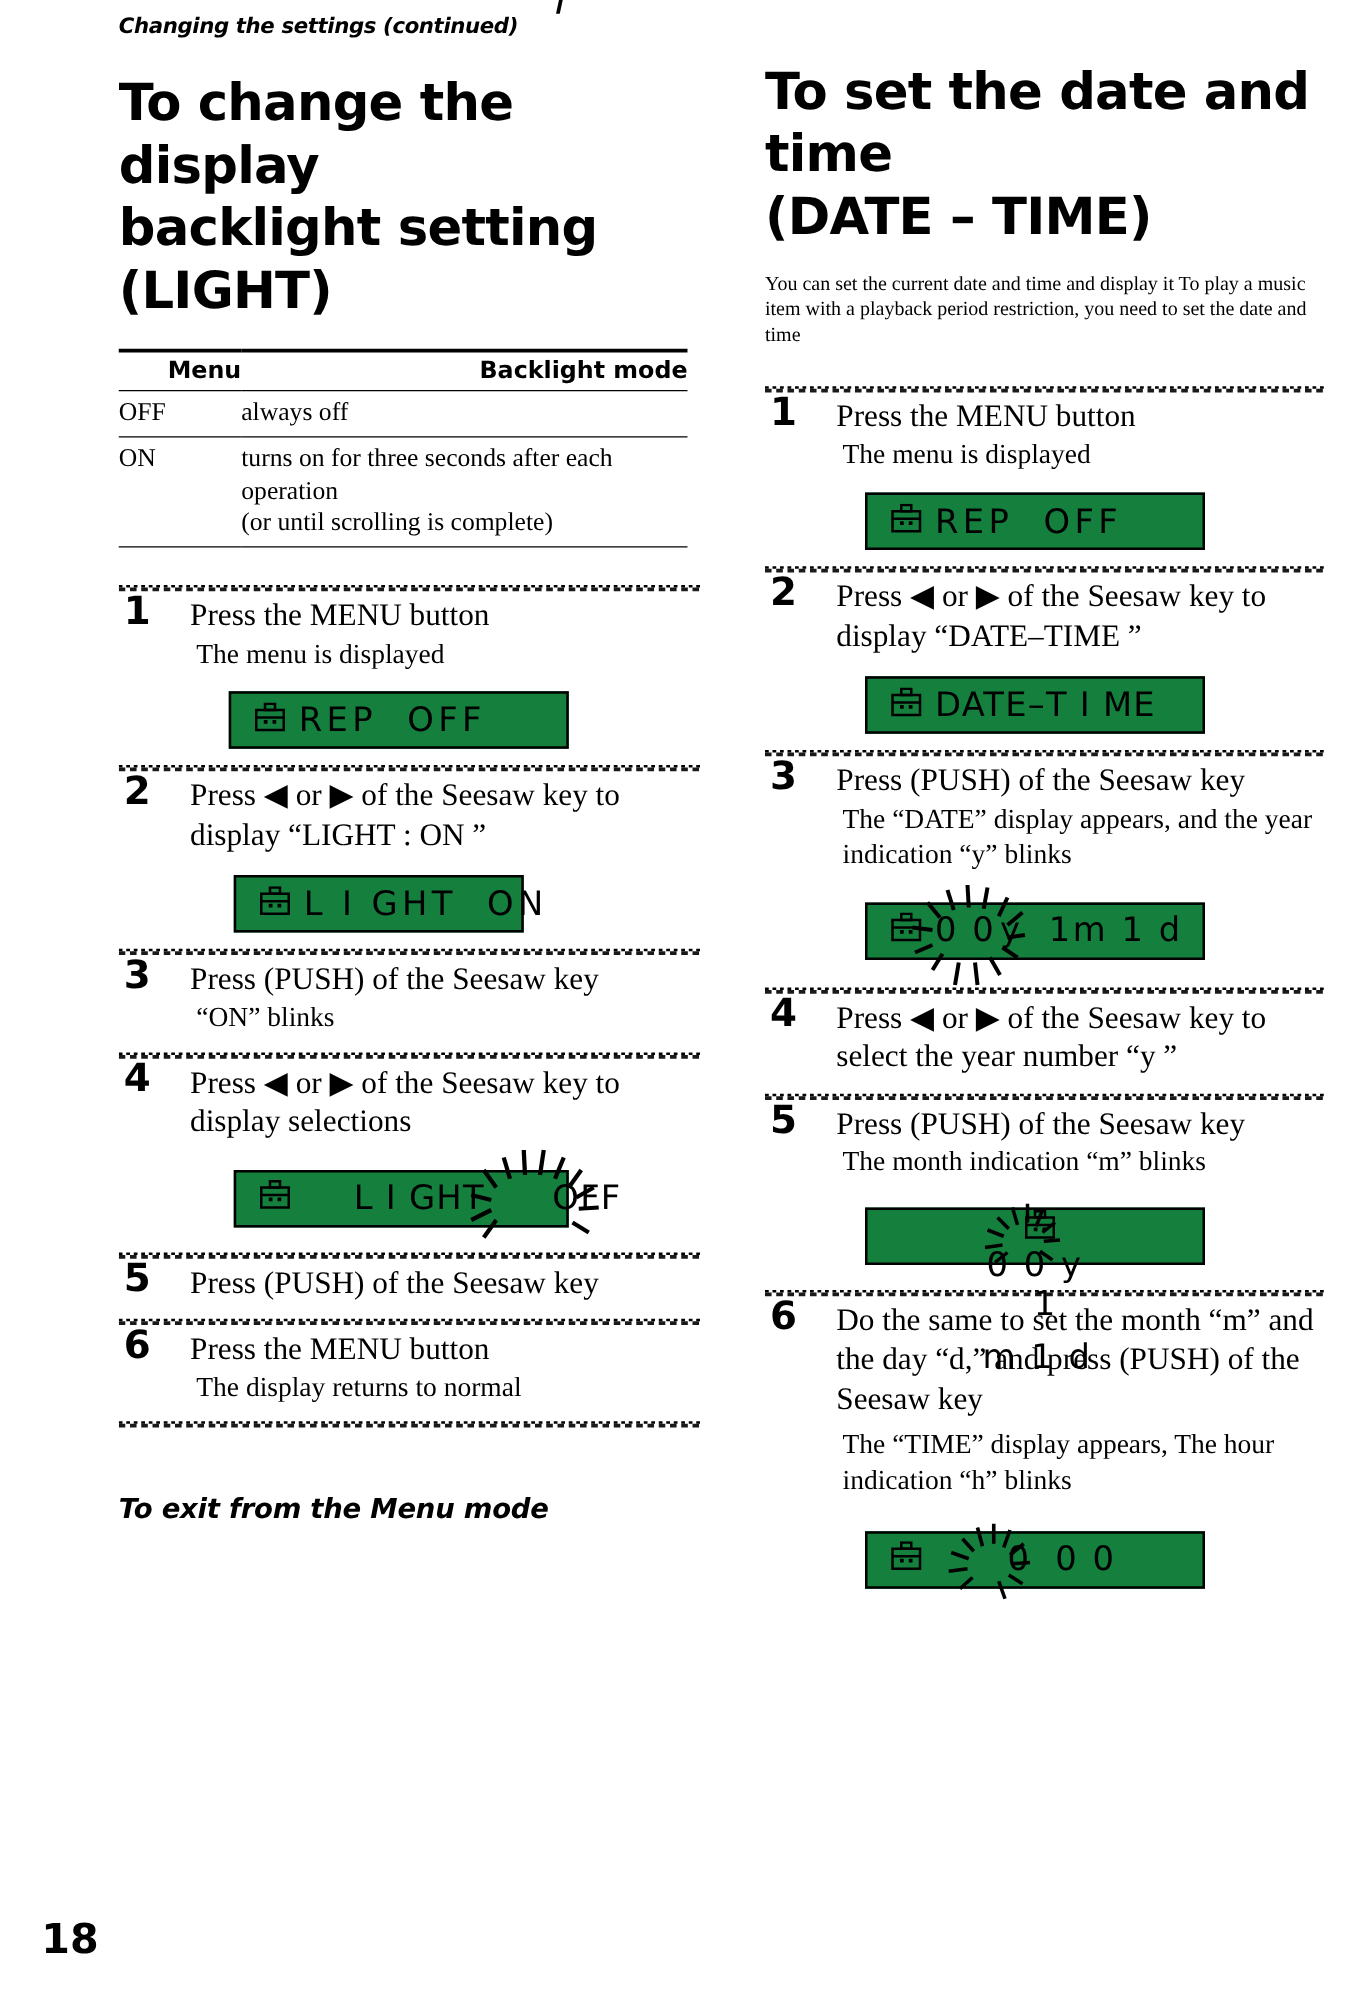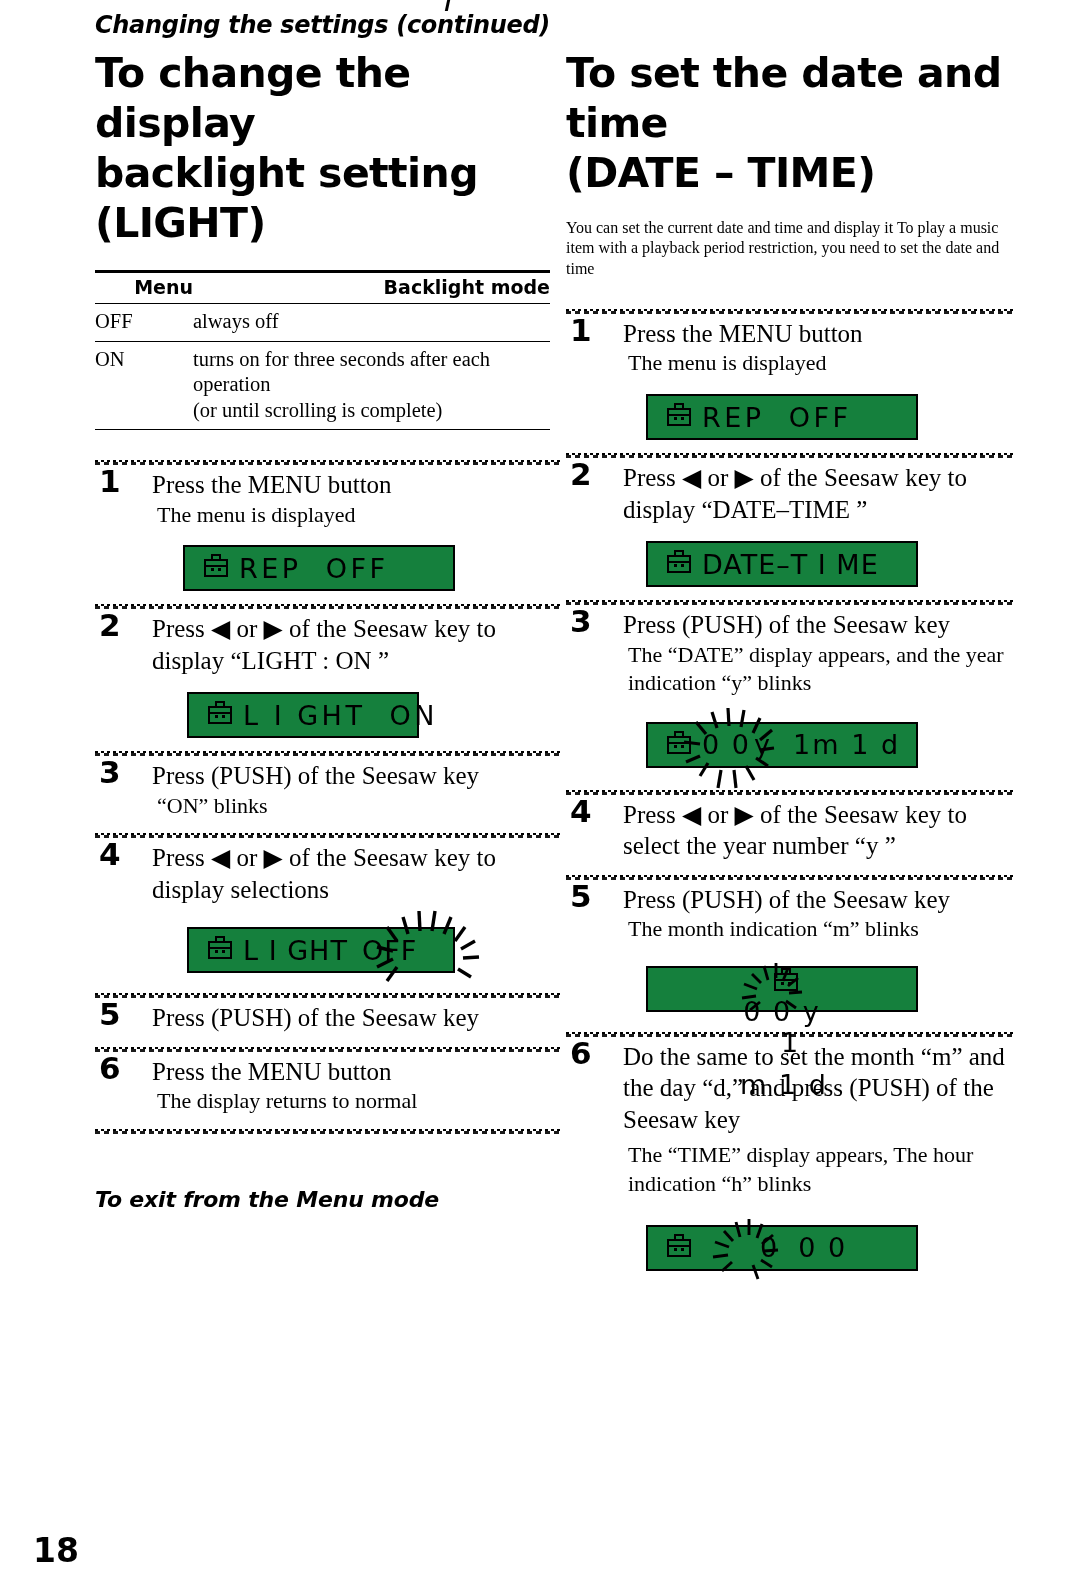--- a/index.html
+++ b/index.html
@@ -23,33 +23,33 @@
 
   
   .col-left {
     position: absolute;
     left: 95px;
     top: 12px;
     width: 465px;
   }
   .col-right {
     position: absolute;
-    left: 566px;
+    left: 612px;
     top: 48px;
     width: 448px;
   }
 
   
   .runhead {
     font-family: "DejaVu Sans", sans-serif;
     font-weight: bold;
     font-style: italic;
-    font-size: 24px;
+    font-size: 17px;
     letter-spacing: -0.3px;
-    margin: 0 0 10px 0;
+    margin: 0 0 26px 0;
     line-height: 1.1;
   }
 
   
   .sec-title {
     font-family: "DejaVu Sans", sans-serif;
     font-weight: bold;
     font-size: 41px;
     line-height: 1.22;
     letter-spacing: -0.6px;
@@ -149,21 +149,21 @@
     font-size: 27px;
     font-weight: 500;
     letter-spacing: 3.5px;
     white-space: pre;
   }
   .lcd .lcdtext.tight { letter-spacing: 1px; }
 
   
   .lcd-rep   { width: 272px; margin-left: 88px; }
   .lcd-light { width: 232px; margin-left: 92px; }
-  .lcd-loff  { width: 268px; margin-left: 92px; }
+  .lcd-loff  { width: 268px; margin-left: 92px; gap: 40px; }
   
   .lcd-rep-r { width: 272px; margin-left: 80px; }
   .lcd-dt    { width: 272px; margin-left: 80px; }
   .lcd-year  { width: 272px; margin-left: 80px; }
   .lcd-mon   { width: 272px; margin-left: 80px; flex-direction: column; }
   .lcd-time  { width: 272px; margin-left: 80px; }
 
   
   .blink {
     position: absolute;

